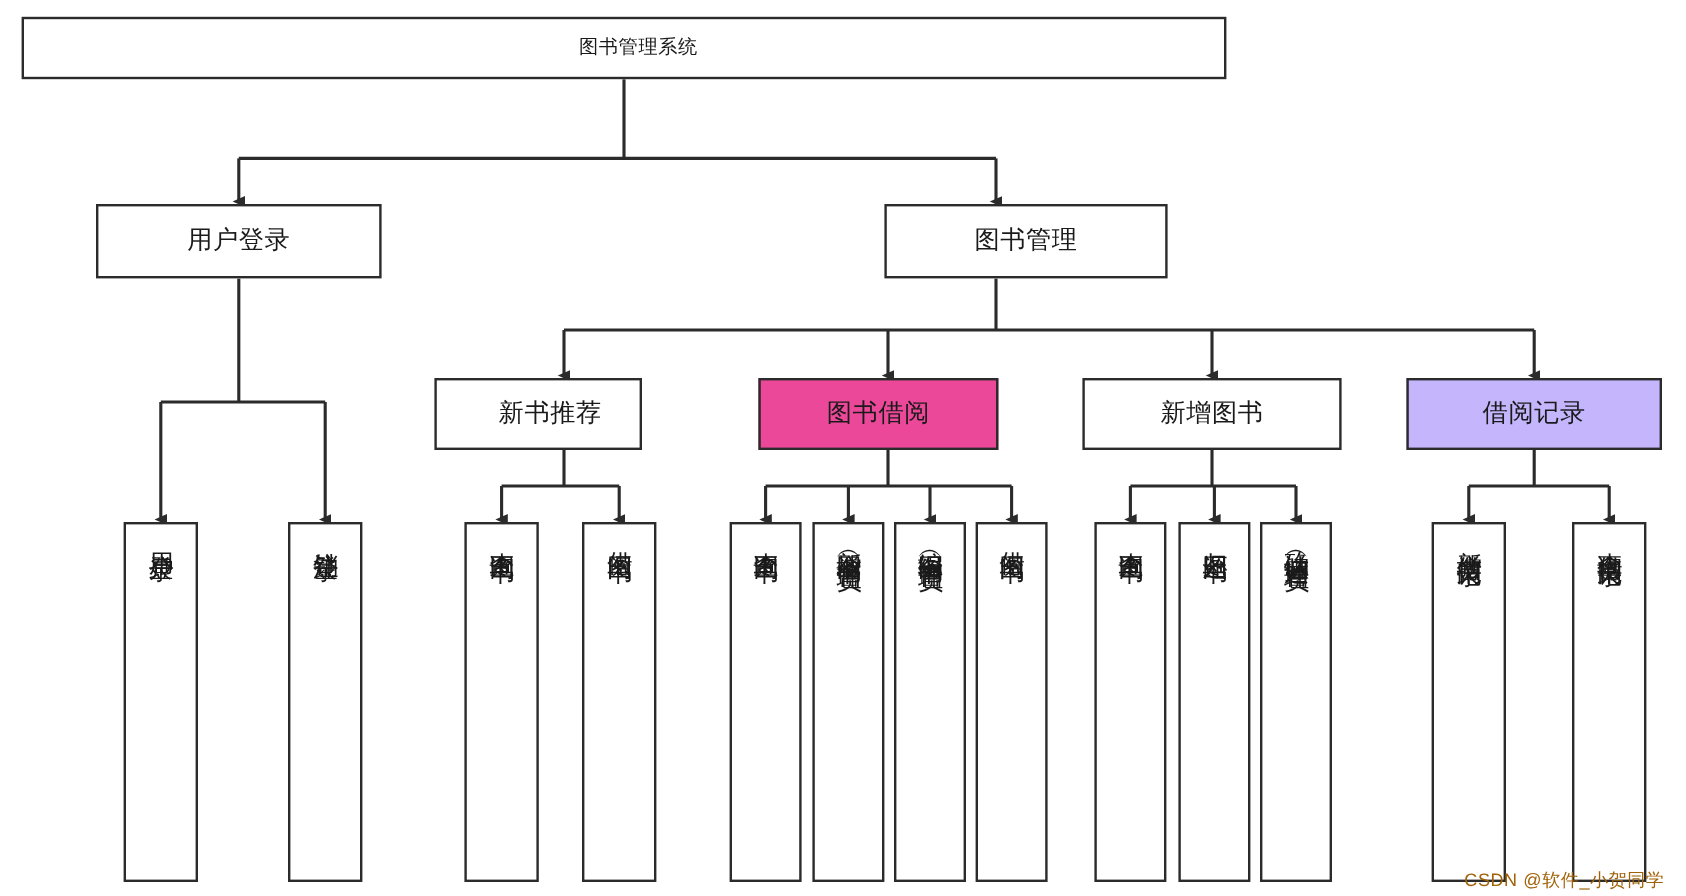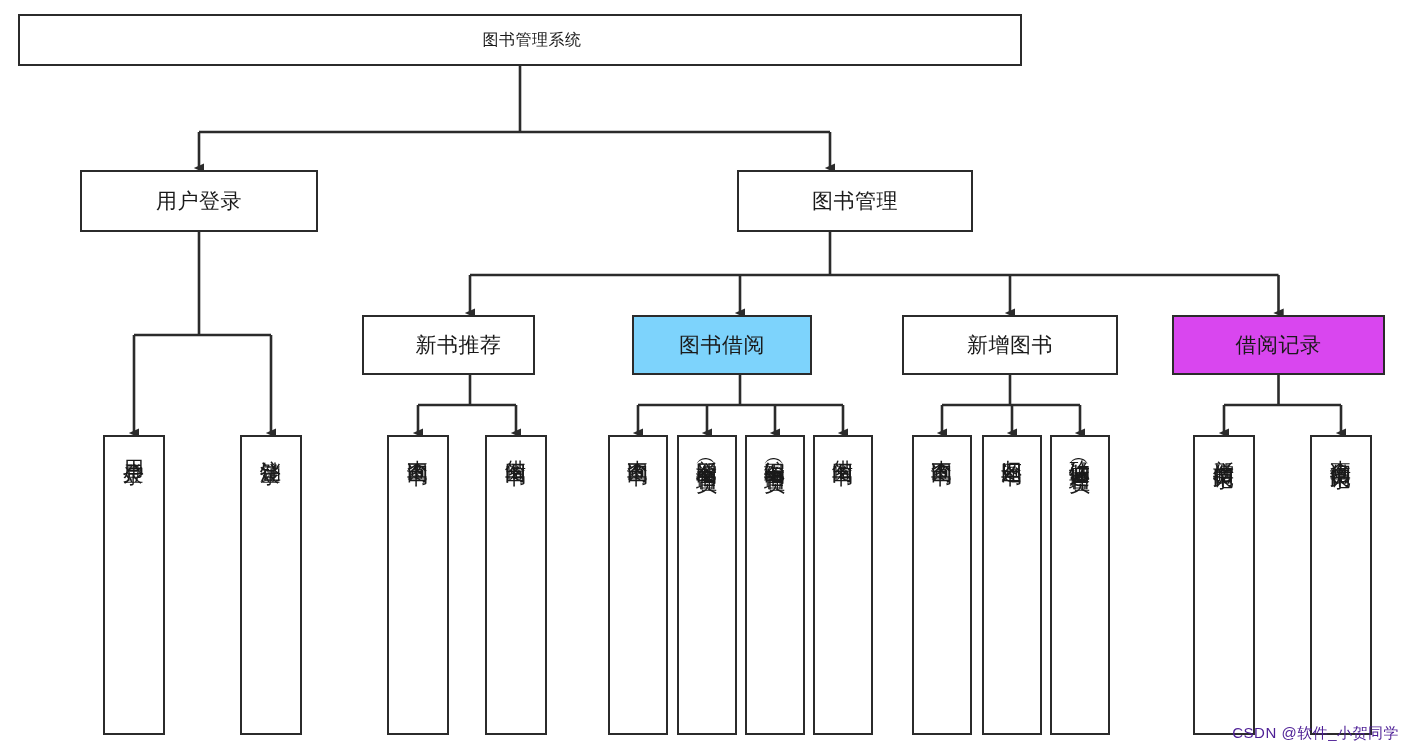--- a/index.html
+++ b/index.html
@@ -58,24 +58,24 @@
   .node.v .label {
     writing-mode: vertical-rl;
     text-orientation: upright;
     font-size: 21px;
     line-height: 1;
     letter-spacing: 2px;
     max-height: 100%;
   }
   .watermark {
     position: absolute;
-    right: 6px;
+    right: 18px;
     bottom: 4px;
     font-size: 15px;
-    color: #4c1d95;
+    color: #a16207;
     letter-spacing: 0.5px;
     white-space: nowrap;
     user-select: none;
   }
 </style>
 </head>
 <body>
 
 <div id="canvas">
   <svg id="edges" viewBox="0 0 1405 747" width="1405" height="747" xmlns="http://www.w3.org/2000/svg">
@@ -127,27 +127,27 @@
       </div>
       <div class="node h" style="left: 80px; top: 170px; width: 238px; height: 62px; border-color: rgb(43, 43, 43); background: rgb(255, 255, 255); color: rgb(26, 26, 26);">
         <span class="label">用户登录</span>
       </div>
       <div class="node h" style="left: 712px; top: 170px; width: 236px; height: 62px; border-color: rgb(43, 43, 43); background: rgb(255, 255, 255); color: rgb(26, 26, 26); margin-left: 25px;">
         <span class="label">图书管理</span>
       </div>
       <div class="node h" style="left: 362px; top: 315px; width: 173px; height: 60px; border-color: rgb(43, 43, 43); background: rgb(255, 255, 255); color: rgb(26, 26, 26); padding-left: 20px;">
         <span class="label">新书推荐</span>
       </div>
-      <div class="node h" style="left: 632px; top: 315px; width: 180px; height: 60px; border-color: rgb(43, 43, 43); background: #7dd3fc; color: rgb(26, 26, 26);">
+      <div class="node h" style="left: 632px; top: 315px; width: 200px; height: 60px; border-color: rgb(43, 43, 43); background: #ec4899; color: rgb(26, 26, 26);">
         <span class="label">图书借阅</span>
       </div>
       <div class="node h" style="left: 902px; top: 315px; width: 216px; height: 60px; border-color: rgb(43, 43, 43); background: rgb(255, 255, 255); color: rgb(26, 26, 26);">
         <span class="label">新增图书</span>
       </div>
-      <div class="node h" style="left: 1172px; top: 315px; width: 213px; height: 60px; border-color: rgb(43, 43, 43); background: #d946ef; color: rgb(26, 26, 26);">
+      <div class="node h" style="left: 1172px; top: 315px; width: 213px; height: 60px; border-color: rgb(43, 43, 43); background: #c4b5fd; color: rgb(26, 26, 26);">
         <span class="label">借阅记录</span>
       </div>
       <div class="node v" style="left: 103px; top: 435px; width: 62px; height: 300px; border-color: rgb(43, 43, 43); background: rgb(255, 255, 255); color: rgb(26, 26, 26);">
         <span class="label">用户登录</span>
       </div>
       <div class="node v" style="left: 240px; top: 435px; width: 62px; height: 300px; border-color: rgb(43, 43, 43); background: rgb(255, 255, 255); color: rgb(26, 26, 26);">
         <span class="label">注销登录</span>
       </div>
       <div class="node v" style="left: 387px; top: 435px; width: 62px; height: 300px; border-color: rgb(43, 43, 43); background: rgb(255, 255, 255); color: rgb(26, 26, 26);">
         <span class="label">查询图书</span>

